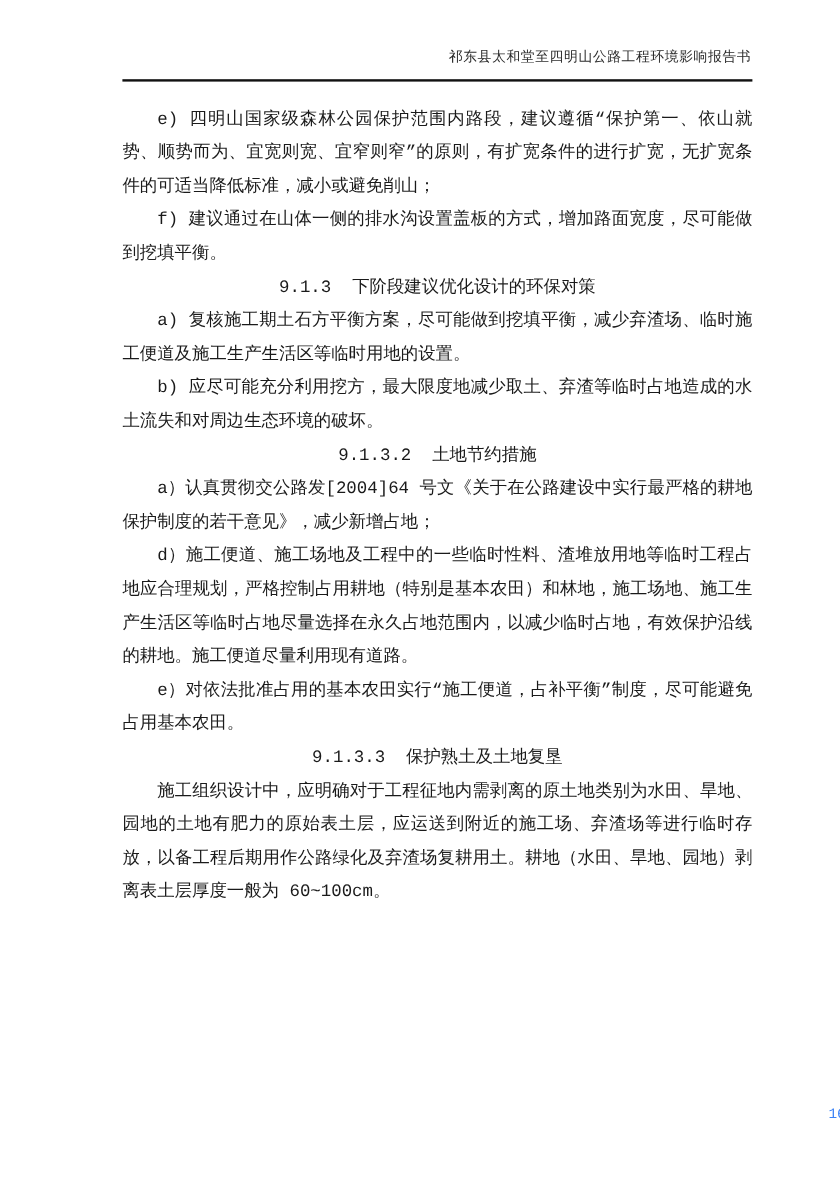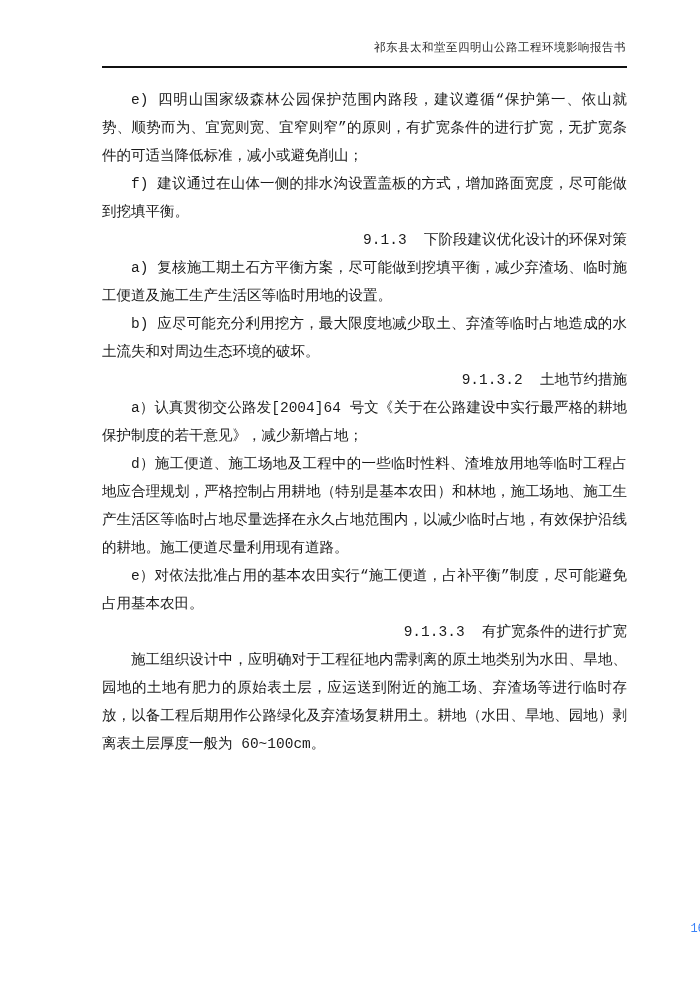--- a/index.html
+++ b/index.html
@@ -47,21 +47,21 @@
     color: #1a1a1a;
   }
   .para {
     margin: 0;
     text-indent: 2em;
   }
   .heading {
     margin: 0;
     text-indent: 0;
     white-space: pre-wrap;
-    text-align: right;
+    text-align: center;
   }
   .page-number {
     position: absolute;
     top: 922px;
     left: 0;
     width: 700px;
     text-align: right;
     font-size: 12px;
     color: #3b82f6;
   }
@@ -78,19 +78,19 @@
   <div class="doc-body">
     <p class="para">e)  四明山国家级森林公园保护范围内路段，建议遵循“保护第一、依山就势、顺势而为、宜宽则宽、宜窄则窄”的原则，有扩宽条件的进行扩宽，无扩宽条件的可适当降低标准，减小或避免削山；</p>
     <p class="para">f)  建议通过在山体一侧的排水沟设置盖板的方式，增加路面宽度，尽可能做到挖填平衡。</p>
     <p class="heading">9.1.3  下阶段建议优化设计的环保对策</p>
     <p class="para">a)  复核施工期土石方平衡方案，尽可能做到挖填平衡，减少弃渣场、临时施工便道及施工生产生活区等临时用地的设置。</p>
     <p class="para">b) 应尽可能充分利用挖方，最大限度地减少取土、弃渣等临时占地造成的水土流失和对周边生态环境的破坏。</p>
     <p class="heading">9.1.3.2  土地节约措施</p>
     <p class="para">a）认真贯彻交公路发[2004]64 号文《关于在公路建设中实行最严格的耕地保护制度的若干意见》，减少新增占地；</p>
     <p class="para">d）施工便道、施工场地及工程中的一些临时性料、渣堆放用地等临时工程占地应合理规划，严格控制占用耕地（特别是基本农田）和林地，施工场地、施工生产生活区等临时占地尽量选择在永久占地范围内，以减少临时占地，有效保护沿线的耕地。施工便道尽量利用现有道路。</p>
     <p class="para">e）对依法批准占用的基本农田实行“施工便道，占补平衡”制度，尽可能避免占用基本农田。</p>
-    <p class="heading">9.1.3.3  有扩宽条件的进行扩宽</p>
+    <p class="heading">9.1.3.3  保护熟土及土地复垦</p>
     <p class="para">施工组织设计中，应明确对于工程征地内需剥离的原土地类别为水田、旱地、园地的土地有肥力的原始表土层，应运送到附近的施工场、弃渣场等进行临时存放，以备工程后期用作公路绿化及弃渣场复耕用土。耕地（水田、旱地、园地）剥离表土层厚度一般为 60~100cm。</p>
   </div>
 
   <div class="page-number">165</div>
 
 </div>
 
 </body></html>

